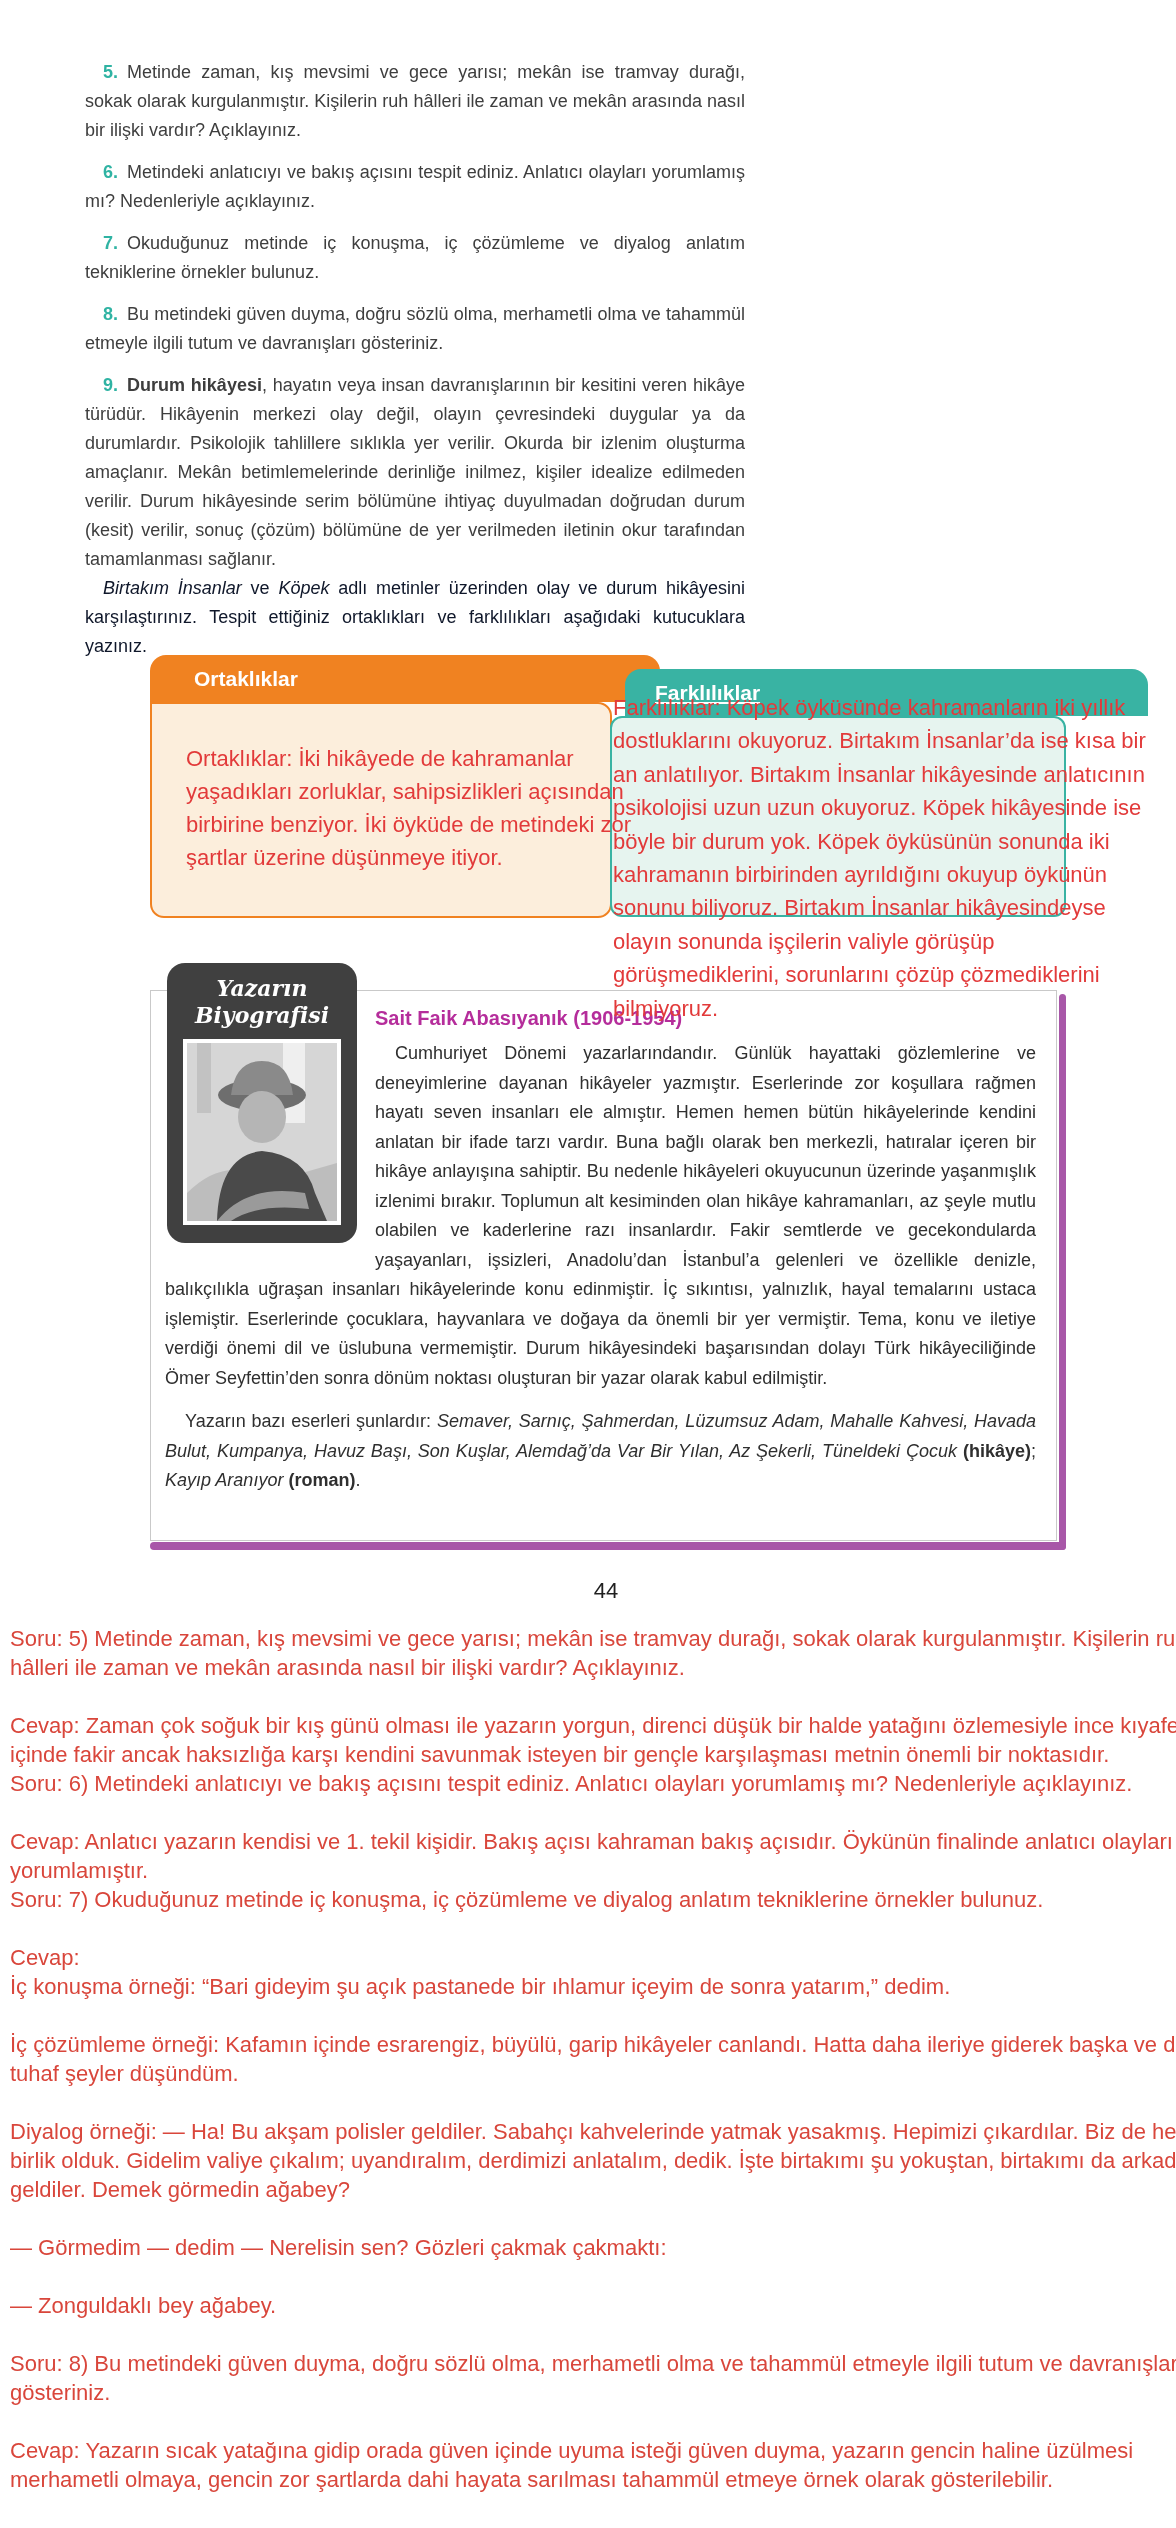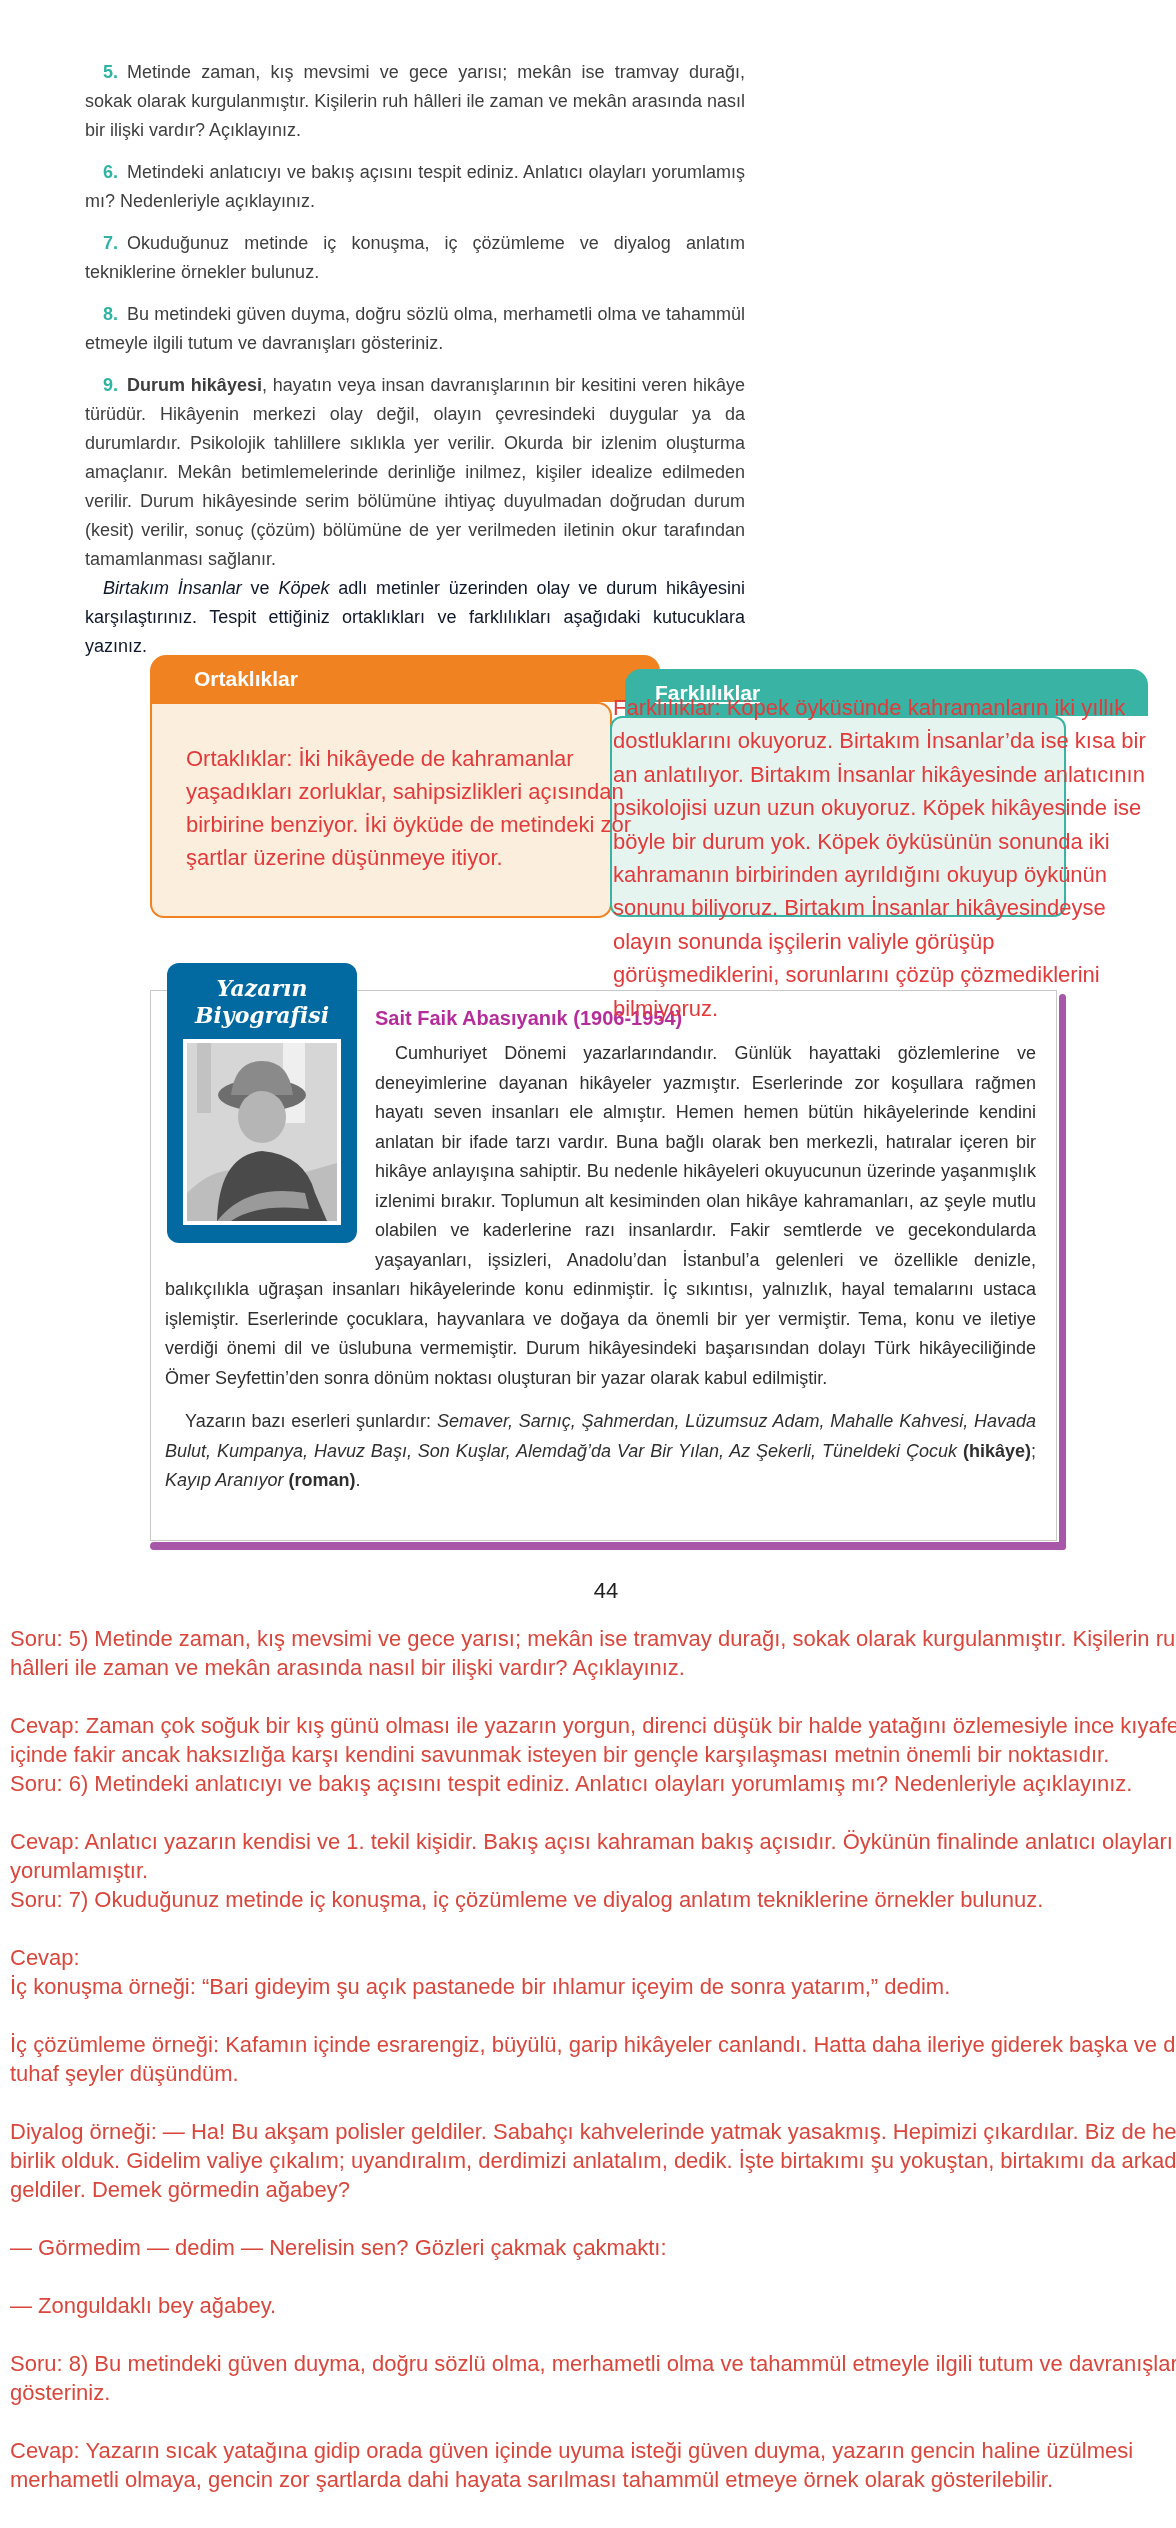--- a/index.html
+++ b/index.html
@@ -23,21 +23,21 @@
   .bd-left{position:absolute;left:150px;top:702px;width:462px;height:216px;background:#fceedc;border:2px solid #f08221;border-radius:0 14px 14px 14px;box-sizing:border-box;}
   .bd-right{position:absolute;left:610px;top:716px;width:456px;height:201px;background:#e6f4ef;border:2px solid #39b3a3;border-radius:12px;box-sizing:border-box;}
   .red-ans{color:#e23a3a;font-size:22px;line-height:33px;position:absolute;z-index:2;}
   .ans-left{left:186px;top:742px;width:455px;}
   .ans-right{left:613px;top:691px;width:543px;line-height:33.4px;}
   
   .bio{position:absolute;left:150px;top:990px;width:916px;height:560px;}
   .bio-card{position:absolute;left:0;top:0;right:9px;bottom:9px;background:#fff;border:1px solid #c9c9c9;box-sizing:border-box;padding:14px 20px 8px 14px;}
   .bio-bar-right{position:absolute;right:0;top:4px;bottom:0;width:7px;background:#a857a8;border-radius:4px;}
   .bio-bar-bottom{position:absolute;left:0;right:0;bottom:0;height:8px;background:#a857a8;border-radius:4px;}
-  .bio-side{float:left;width:190px;margin:-42px 18px 8px 2px;background:#0369a1;border-radius:12px;padding:10px 8px 14px 8px;box-sizing:border-box;text-align:center;}
+  .bio-side{float:left;width:190px;margin:-42px 18px 8px 2px;background:#404040;border-radius:18px;padding:10px 8px 14px 8px;box-sizing:border-box;text-align:center;}
   .bio-label{color:#fff;font-family:"DejaVu Serif",serif;font-style:italic;font-weight:bold;font-size:22px;line-height:27px;margin:2px 0 10px 0;}
   .bio-photo{width:150px;height:178px;border:4px solid #ffffff;background:#cfcfcf;display:inline-block;overflow:hidden;}
   .bio-title{font-size:20px;font-weight:bold;color:#b52d9b;margin:2px 0 9px 0;}
   .bio-para{font-size:18px;line-height:29.5px;color:#2f2f2f;text-align:justify;text-indent:20px;margin:0 0 14px 0;}
   
   .page-num{position:absolute;left:0;top:1578px;width:1212px;text-align:center;font-size:22px;color:#1f1f1f;}
   
   .answers{position:absolute;left:10px;top:1624px;width:1212px;color:#d9463b;font-size:22px;line-height:29px;}
   .ans-row{min-height:29px;}
 </style>

